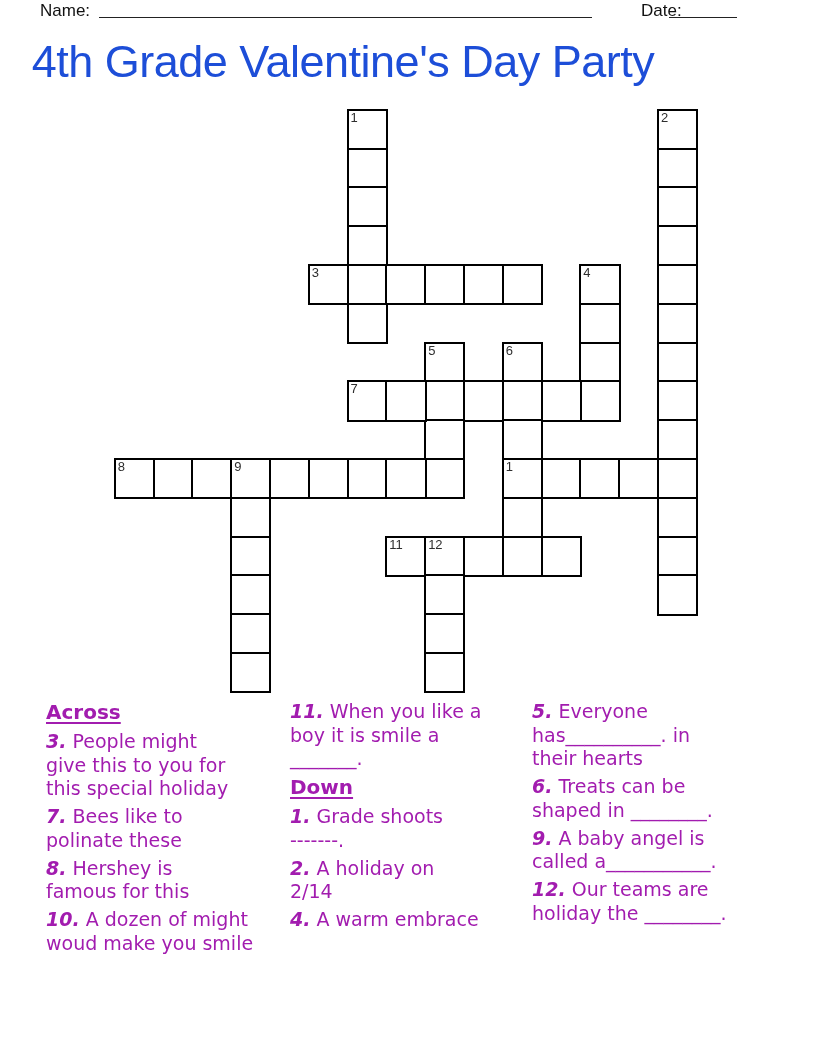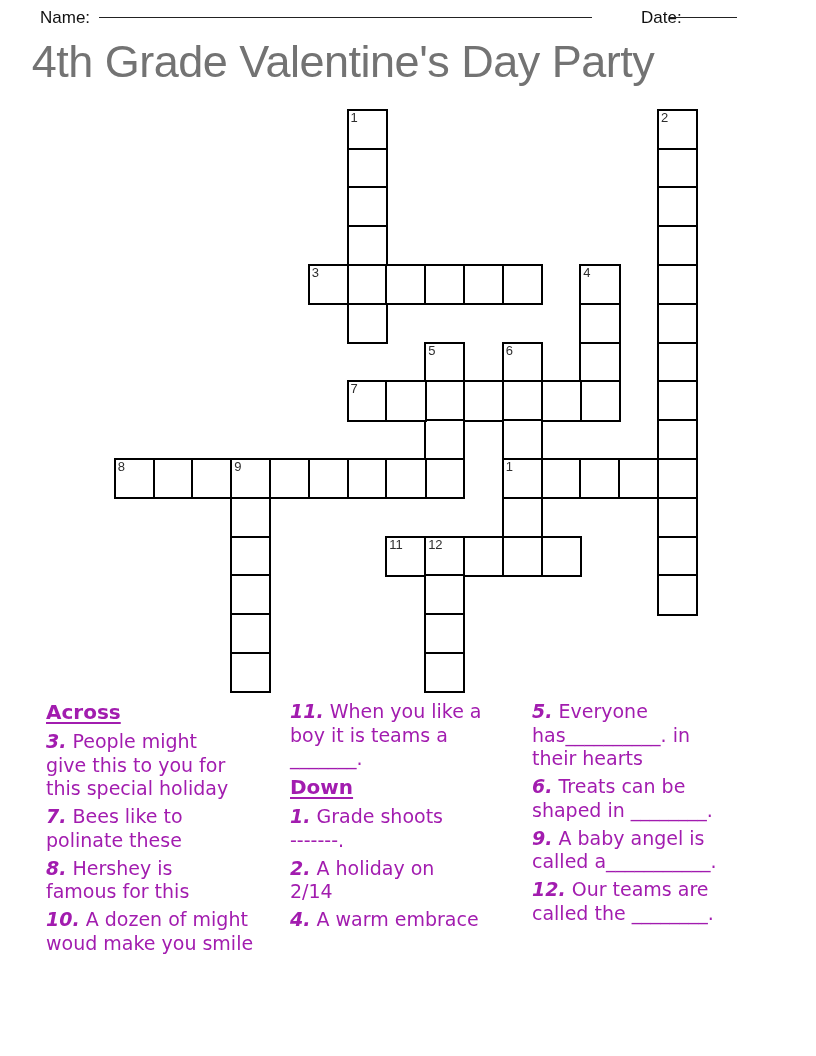--- a/index.html
+++ b/index.html
@@ -11,21 +11,21 @@
   .sheet {
     position: relative;
     width: 816px; height: 1056px;
     background: #ffffff;
     font-family: "Liberation Sans", sans-serif;
     color: #000;
   }
   
   .hdr-label {
     position: absolute;
-    top: 8px;
+    top: 1px;
     font-size: 17px;
     color: #111;
   }
   #name-label { left: 40px; }
   #date-label { left: 625px; margin-left: 16px; }
   .blank-line {
     position: absolute;
     top: 2px;
     height: 15px;
     border-bottom: 1.7px solid #222;
@@ -34,21 +34,21 @@
   #date-line { left: 669px; width: 68px; }
   
   .title {
     position: absolute;
     top: 34px; left: 0; width: 686px;
     text-align: center;
     font-size: 45px;
     line-height: 56px;
     font-weight: 500;
     letter-spacing: -0.5px;
-    color: #737373;
+    color: #1d4ed8;
   }
   
   .grid { position: absolute; left: 0; top: 0; }
   .cw-cell {
     position: absolute;
     box-sizing: border-box;
     background: #ffffff;
     border: 2.5px solid #000000;
   }
   .cw-num {
@@ -197,34 +197,34 @@
 this special holiday</span></div>
       <div class="clue"><b>7.</b><span class="t"> Bees like to
 polinate these</span></div>
       <div class="clue"><b>8.</b><span class="t"> Hershey is
 famous for this</span></div>
       <div class="clue"><b>10.</b><span class="t"> A dozen of might
 woud make you smile</span></div>
     </div>
   <div id="clues-col-2" class="clues">
       <div class="clue"><b>11.</b><span class="t"> When you like a
-boy it is teams a
+boy it is smile a
 _______.</span></div>
       <div class="clues-heading">Down</div>
       <div class="clue"><b>1.</b><span class="t"> Grade shoots
 -------.</span></div>
       <div class="clue"><b>2.</b><span class="t"> A holiday on
 2/14</span></div>
       <div class="clue"><b>4.</b><span class="t"> A warm embrace</span></div>
     </div>
   <div id="clues-col-3" class="clues">
       <div class="clue"><b>5.</b><span class="t"> Everyone
 has__________. in
 their hearts</span></div>
       <div class="clue"><b>6.</b><span class="t"> Treats can be
 shaped in ________.</span></div>
       <div class="clue"><b>9.</b><span class="t"> A baby angel is
 called a___________.</span></div>
       <div class="clue"><b>12.</b><span class="t"> Our teams are
-called the ________.</span></div>
+holiday the ________.</span></div>
     </div>
 
 </div>
 
 </body></html>

